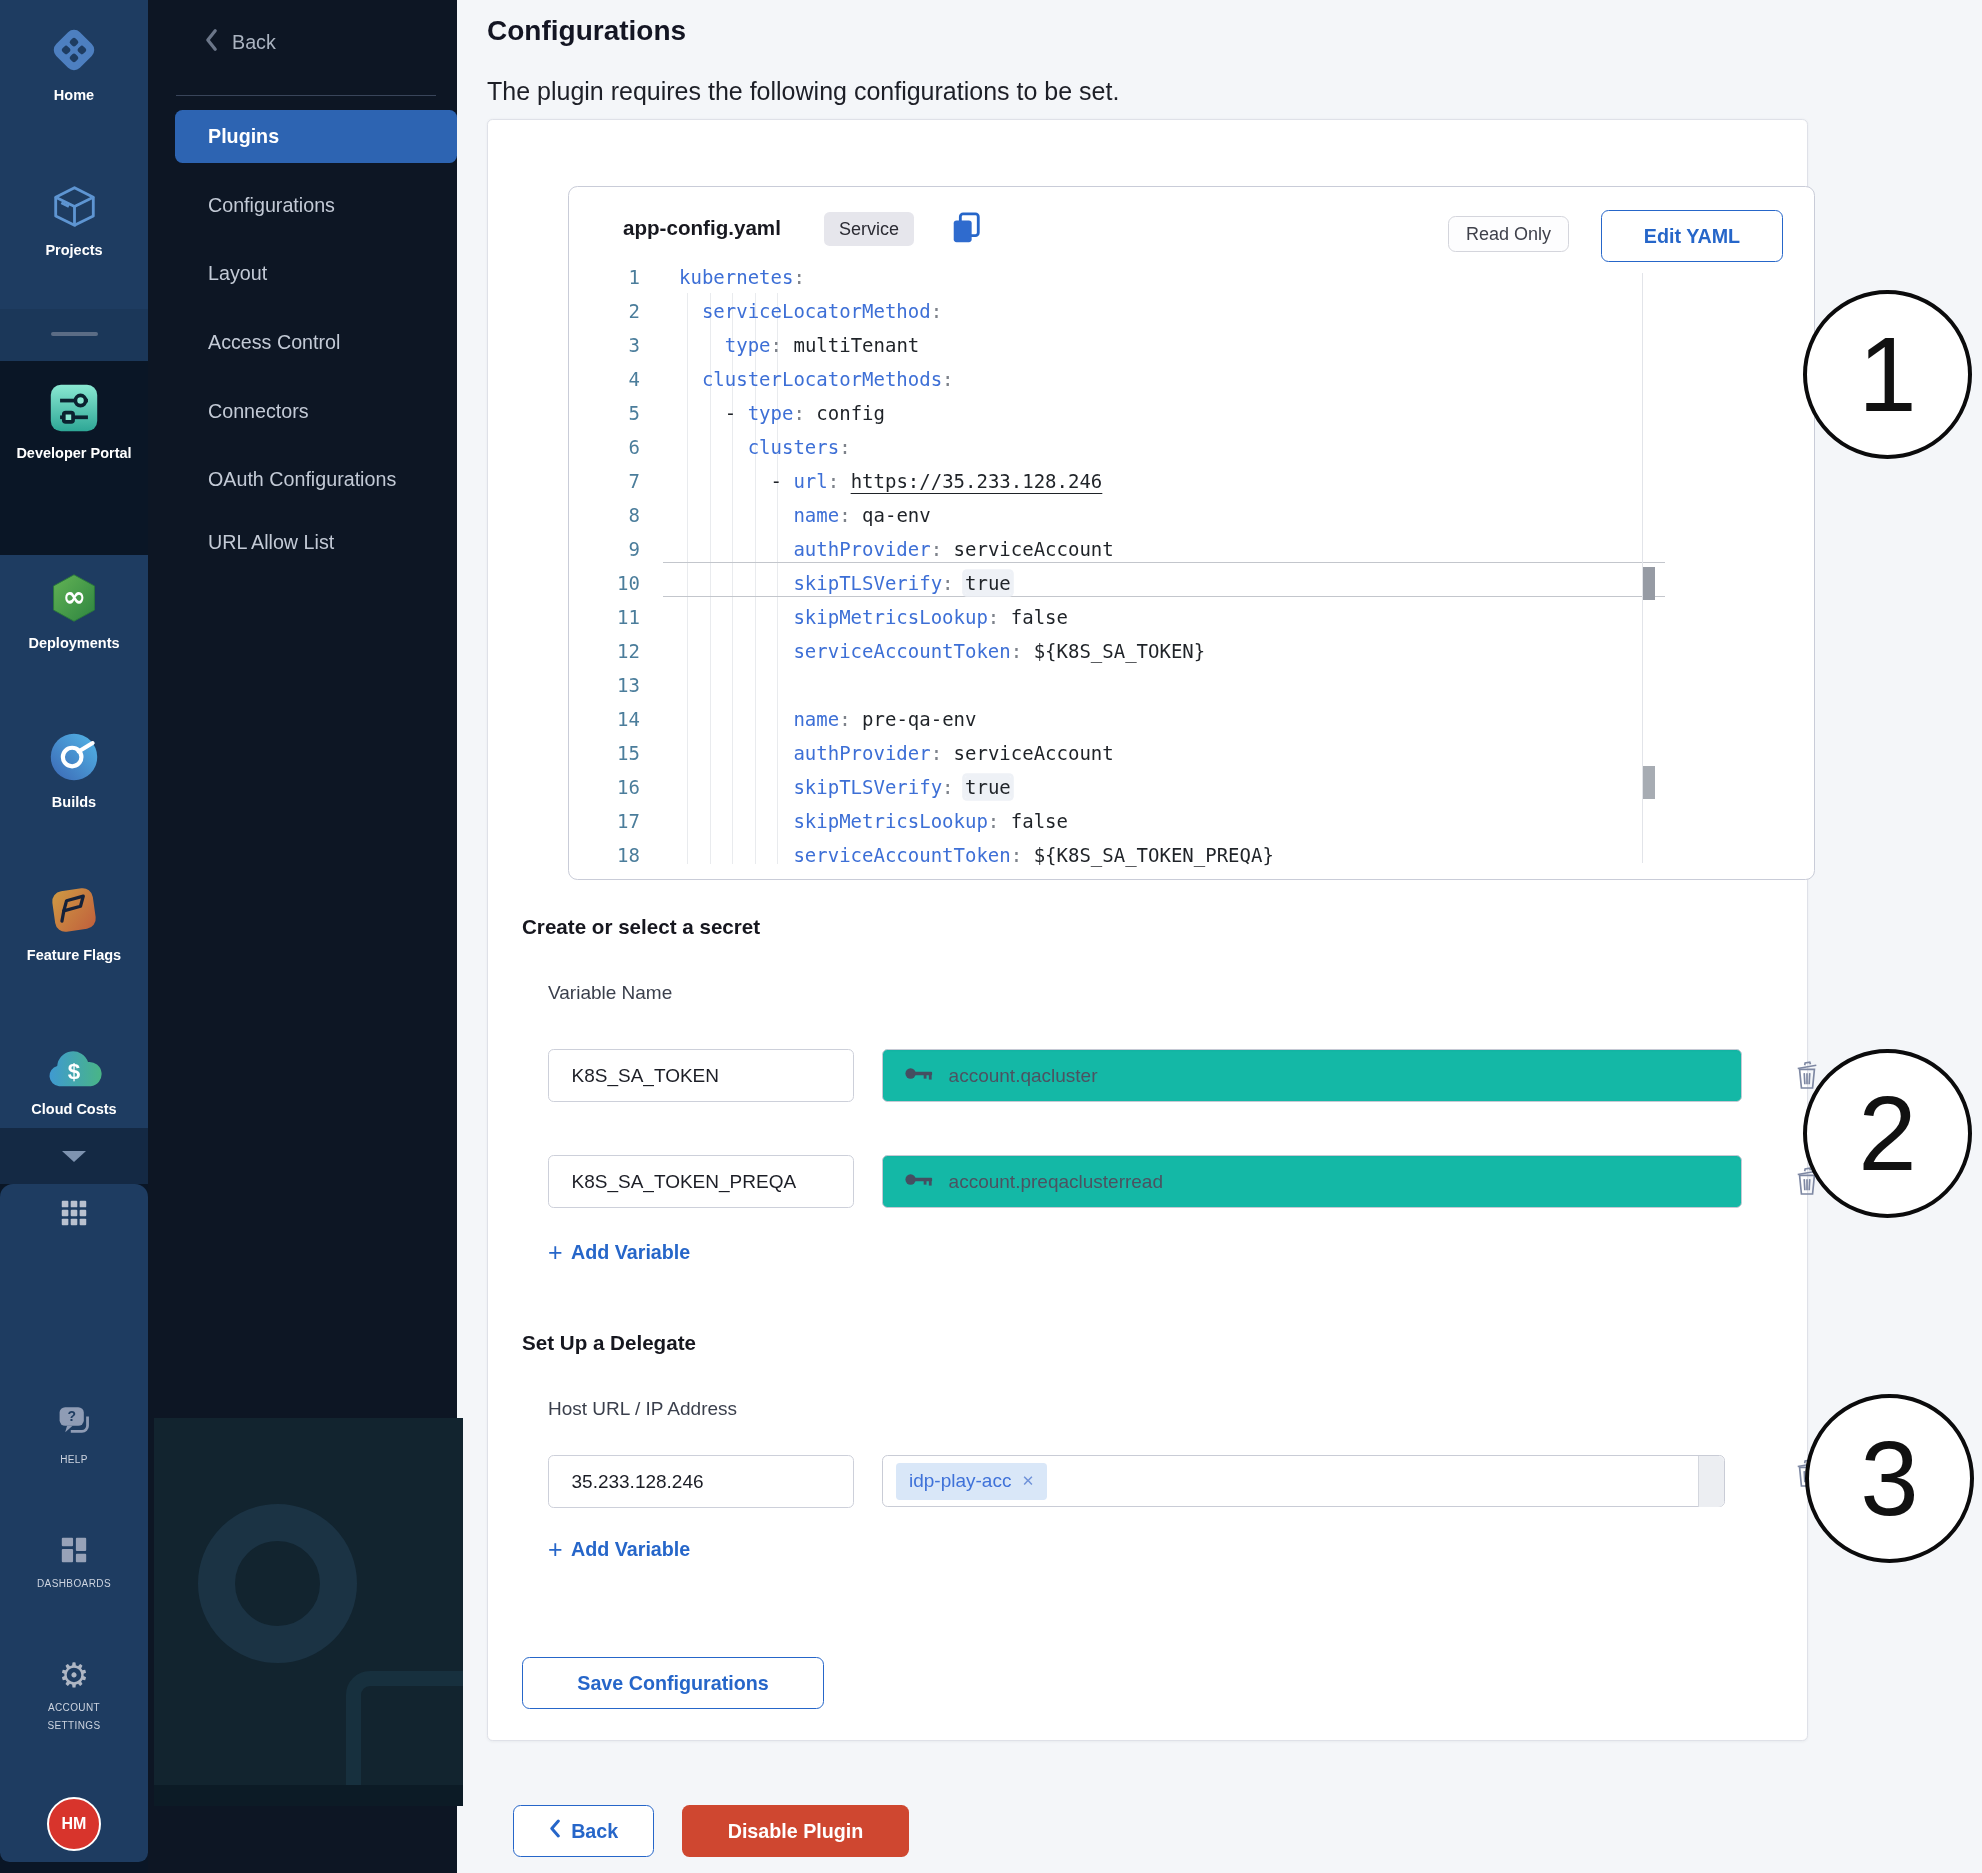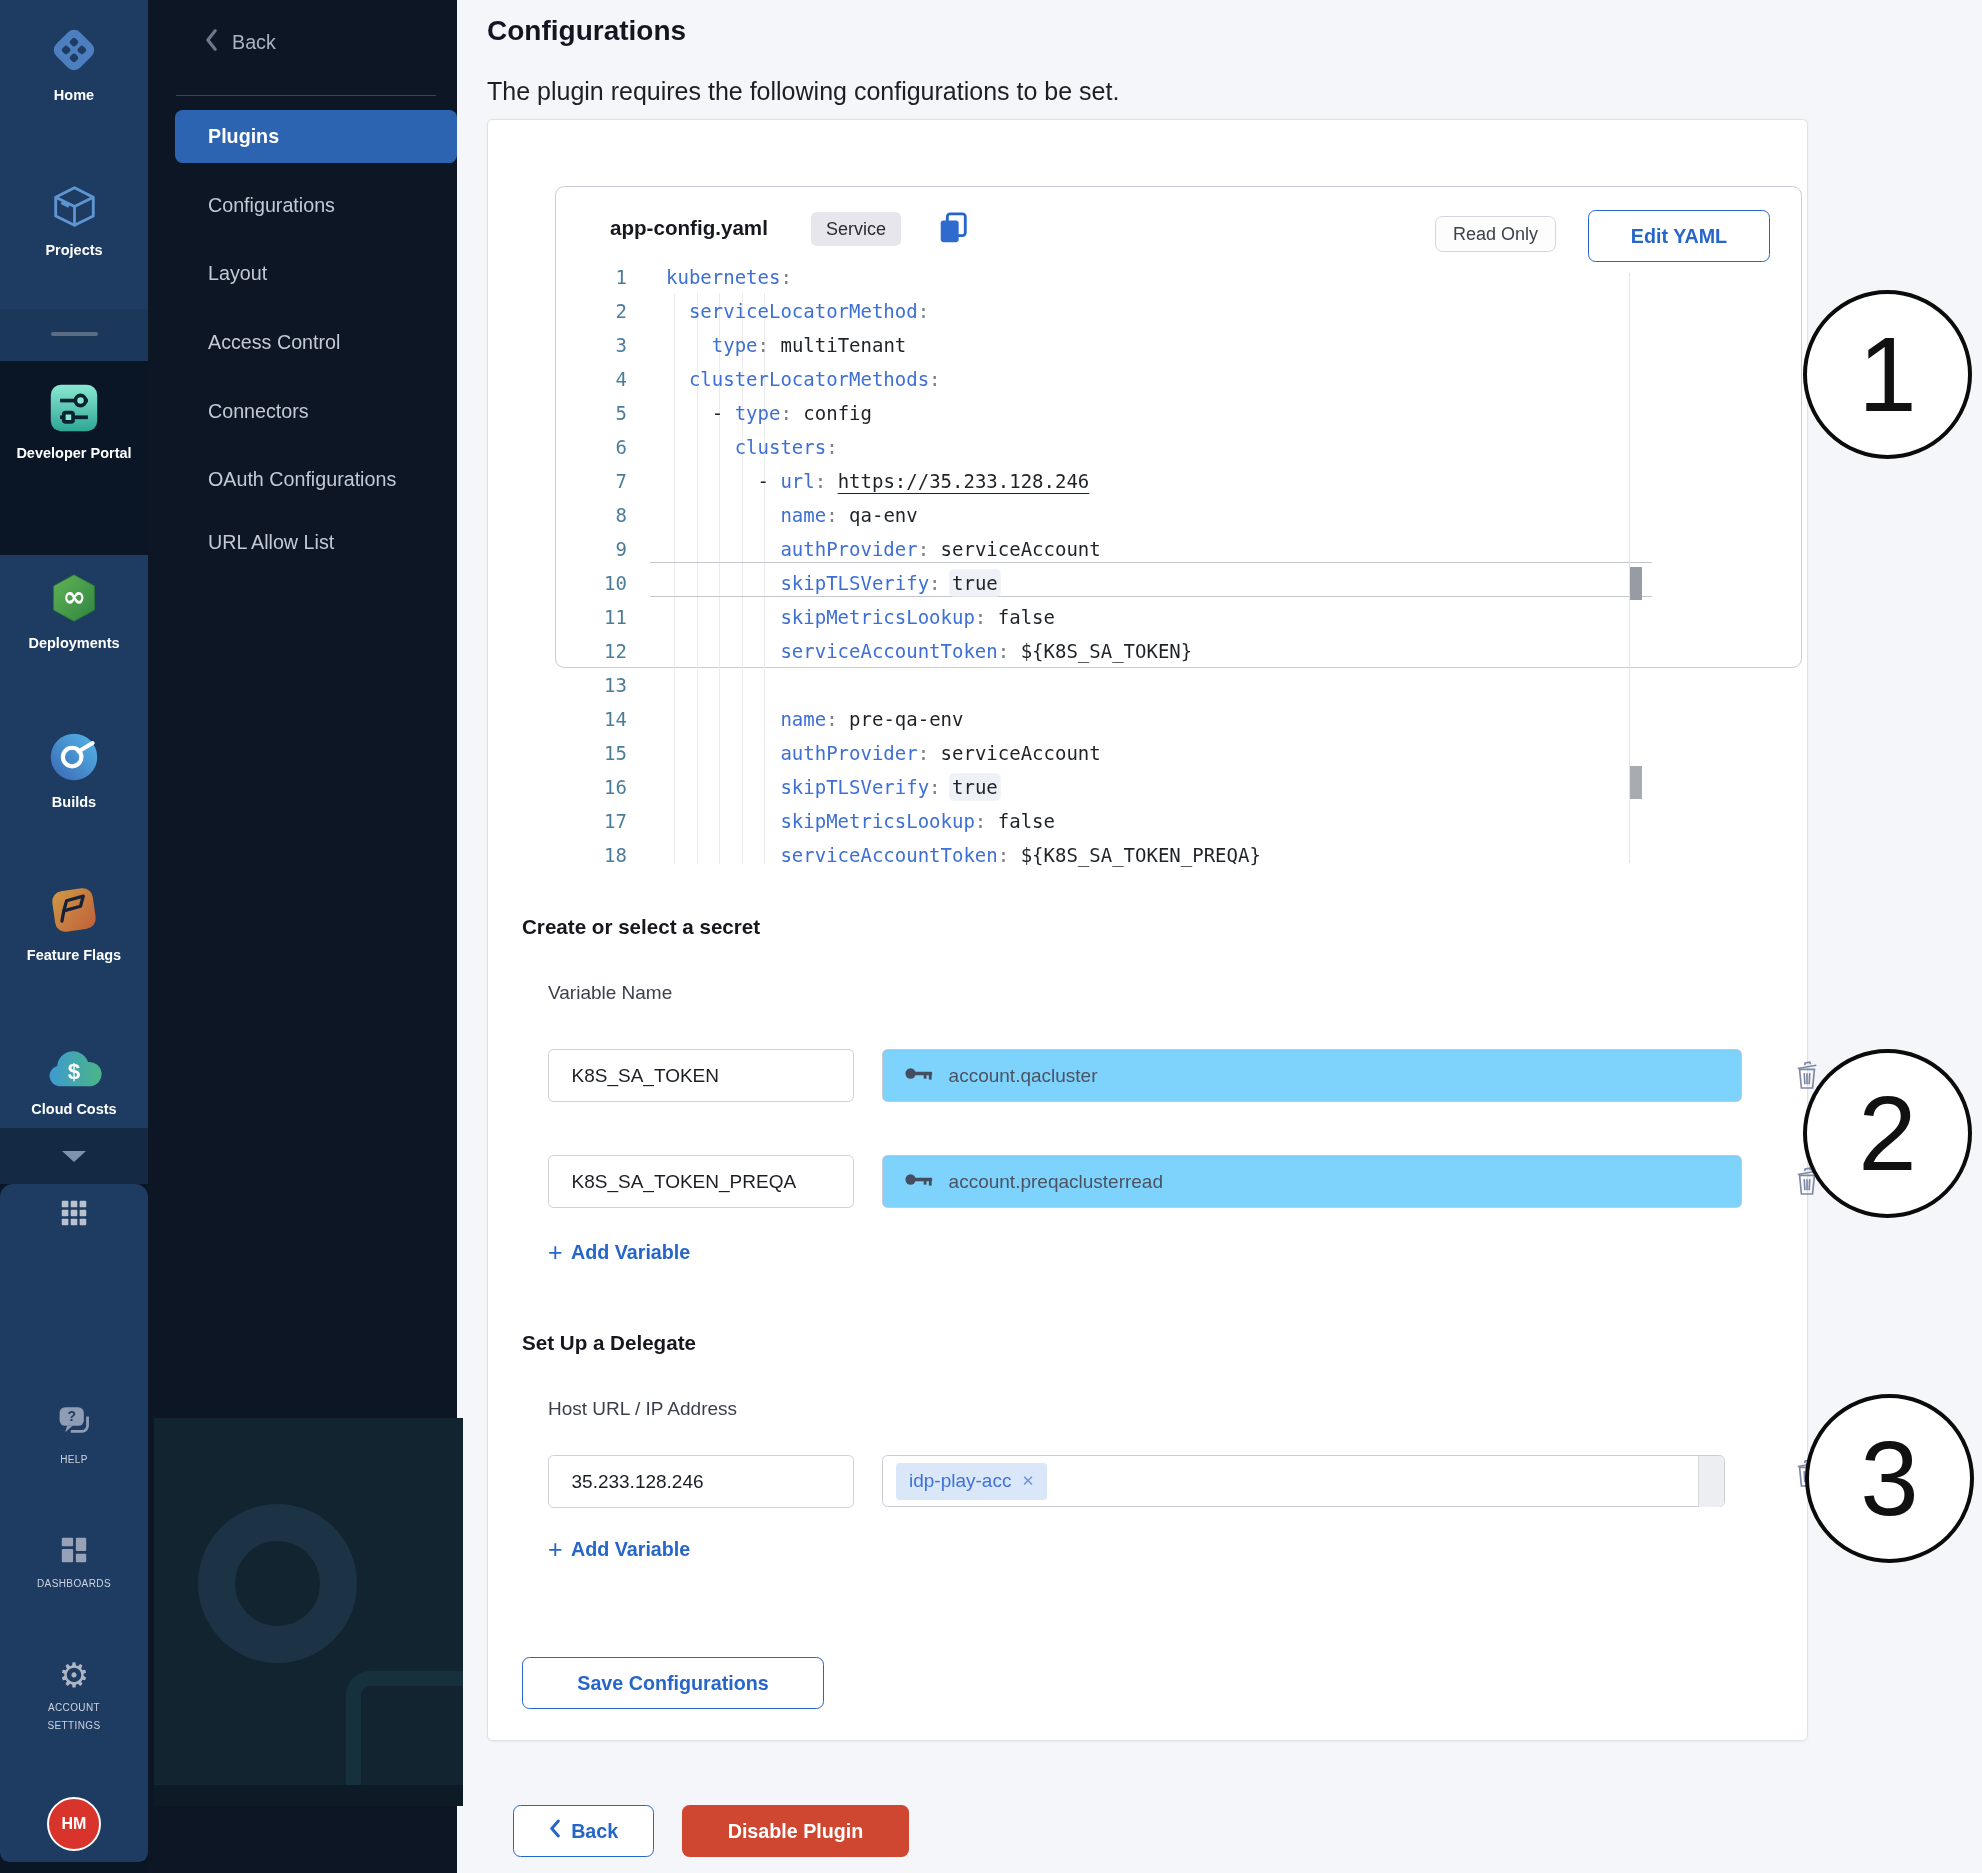--- a/index.html
+++ b/index.html
@@ -42,21 +42,21 @@
   .sb-eyebrow{font-size:15px;letter-spacing:1.7px;color:#e8edf3;font-weight:500}
   .sb-title{font-size:24px;font-weight:700;color:#fff;margin-top:4.7px}
 
   
   .main{position:absolute;left:457px;top:0;width:1525px;height:1874px}
   .page-title{position:absolute;left:30px;top:15px;font-size:28px;font-weight:700;color:#131523}
   .page-sub{position:absolute;left:30px;top:77px;font-size:25px;color:#1d1f27}
   .card{position:absolute;left:30px;top:119px;width:1321px;height:1622px;background:#fff;border:0.9px solid #dfe1e8;border-radius:5.6px;box-shadow:0 0.9px 2.8px rgba(20,30,60,.05)}
 
   
-  .yaml-panel{position:absolute;left:67px;top:66px;width:1247px;height:482px;border:0.9px solid #c9ccd8;border-radius:9.4px;background:#fff}
+  .yaml-panel{position:absolute;left:80px;top:66px;width:1247px;height:694px;border:0.9px solid #c9ccd8;border-radius:9.4px;background:#fff}
   .yp-filename{position:absolute;left:54px;top:0;height:82px;display:flex;align-items:center;font-size:20.6px;font-weight:700;color:#17181f}
   .yp-badge{position:absolute;left:255px;top:25px;height:34px;padding:0 15px;background:#e6e6ec;border-radius:5.6px;display:flex;align-items:center;font-size:18px;color:#2b2b33}
   .yp-copy{position:absolute;left:380px;top:24px;cursor:pointer}
   .yp-readonly{position:absolute;right:245px;top:29px;height:36px;padding:0 17px;border:0.9px solid #d4d5dc;background:#fdfdfe;border-radius:7.5px;display:flex;align-items:center;font-size:18px;color:#3f414b}
   .yp-edit{position:absolute;right:31px;top:23.4px;width:182px;height:52px;border:1.9px solid var(--accent);background:#fff;border-radius:7.5px;display:flex;align-items:center;justify-content:center;font-size:19.7px;font-weight:700;color:var(--accent);cursor:pointer}
   .yp-view{position:absolute;left:0;top:82px;width:1245px;height:599px;overflow:hidden;border-radius:0 0 9.4px 9.4px}
   .guide{position:absolute;top:24px;bottom:3.7px;width:0.9px;background:#e9ebee}
   .cur-line{position:absolute;left:94px;top:293px;width:1002px;height:35px;border-top:0.9px solid #c3c6cc;border-bottom:0.9px solid #c3c6cc}
   .track{position:absolute;left:1073px;top:3.7px;height:590px;width:0.9px;background:#e2e4e9}
   .thumb{position:absolute;left:1074px;width:12px;height:33px}
@@ -68,21 +68,21 @@
   .ct{padding-left:39px;white-space:pre;color:var(--code-val)}
   .tk{color:var(--code-key)} .tp{color:#7d828a} .tv,.td{color:var(--code-val)}
   .tu{color:var(--code-val);text-decoration:underline;text-underline-offset:4.7px}
   .th{color:var(--code-val);background:#eef1f6;box-shadow:0 0 0 2.8px #eef1f6;border-radius:1.9px}
 
   
   .sec-heading{position:absolute;left:34px;font-size:20.6px;font-weight:700;color:#16171f}
   .field-label{position:absolute;left:60px;font-size:19px;color:#3a3f4c}
   .frow{position:absolute;left:0;width:1321px;height:53px}
   .name-input{position:absolute;left:60px;top:0;width:306px;height:53px;border:0.9px solid #cdd0da;border-radius:5.6px;background:#fff;font-family:"Liberation Sans",sans-serif;font-size:19px;color:#1c1e26;padding:0 22.5px;outline:none}
-  .secret-field{position:absolute;left:394px;top:0;width:860px;height:53px;border:0.9px solid #c6c9d4;border-radius:5.6px;background:#7dd3fc;display:flex;align-items:center;gap:15px;padding:0 20.6px;font-size:19px;color:#4c5261;cursor:pointer;box-shadow:inset 0 0.9px 1.9px rgba(30,40,70,.04)}
+  .secret-field{position:absolute;left:394px;top:0;width:860px;height:53px;border:0.9px solid #c6c9d4;border-radius:5.6px;background:#14b8a6;display:flex;align-items:center;gap:15px;padding:0 20.6px;font-size:19px;color:#4c5261;cursor:pointer;box-shadow:inset 0 0.9px 1.9px rgba(30,40,70,.04)}
   .trash-btn{position:absolute;left:1306px;background:none;border:none;cursor:pointer;padding:0}
   .add-var{position:absolute;left:60px;display:flex;align-items:center;gap:8.4px;color:var(--accent);font-size:19.7px;font-weight:700;cursor:pointer}
   .add-var .plus{font-size:25px;font-weight:400;line-height:19px}
   .tag-field{position:absolute;left:394px;top:0;width:843px;height:52px;border:0.9px solid #c9ccd6;border-radius:5.6px;background:#fff;display:flex;align-items:center;padding:0 13px;cursor:text}
   .tag-cap{position:absolute;right:0;top:0;width:26px;height:51px;background:#eceef2;border-left:0.9px solid #d4d7de;border-radius:0 5.6px 5.6px 0}
   .chip{height:37px;background:var(--chip-bg);border-radius:3.7px;display:flex;align-items:center;gap:10.3px;padding:0 13px;font-size:19px;color:var(--chip-text)}
   .chip-x{font-size:15px;color:#6f92d9;cursor:pointer}
 
   .btn{display:flex;align-items:center;justify-content:center;border-radius:7.5px;font-size:19.7px;font-weight:700;cursor:pointer;border:none;font-family:"Liberation Sans",sans-serif}
   .btn-outline{background:#fff;border:1.9px solid var(--accent);color:var(--accent)}

